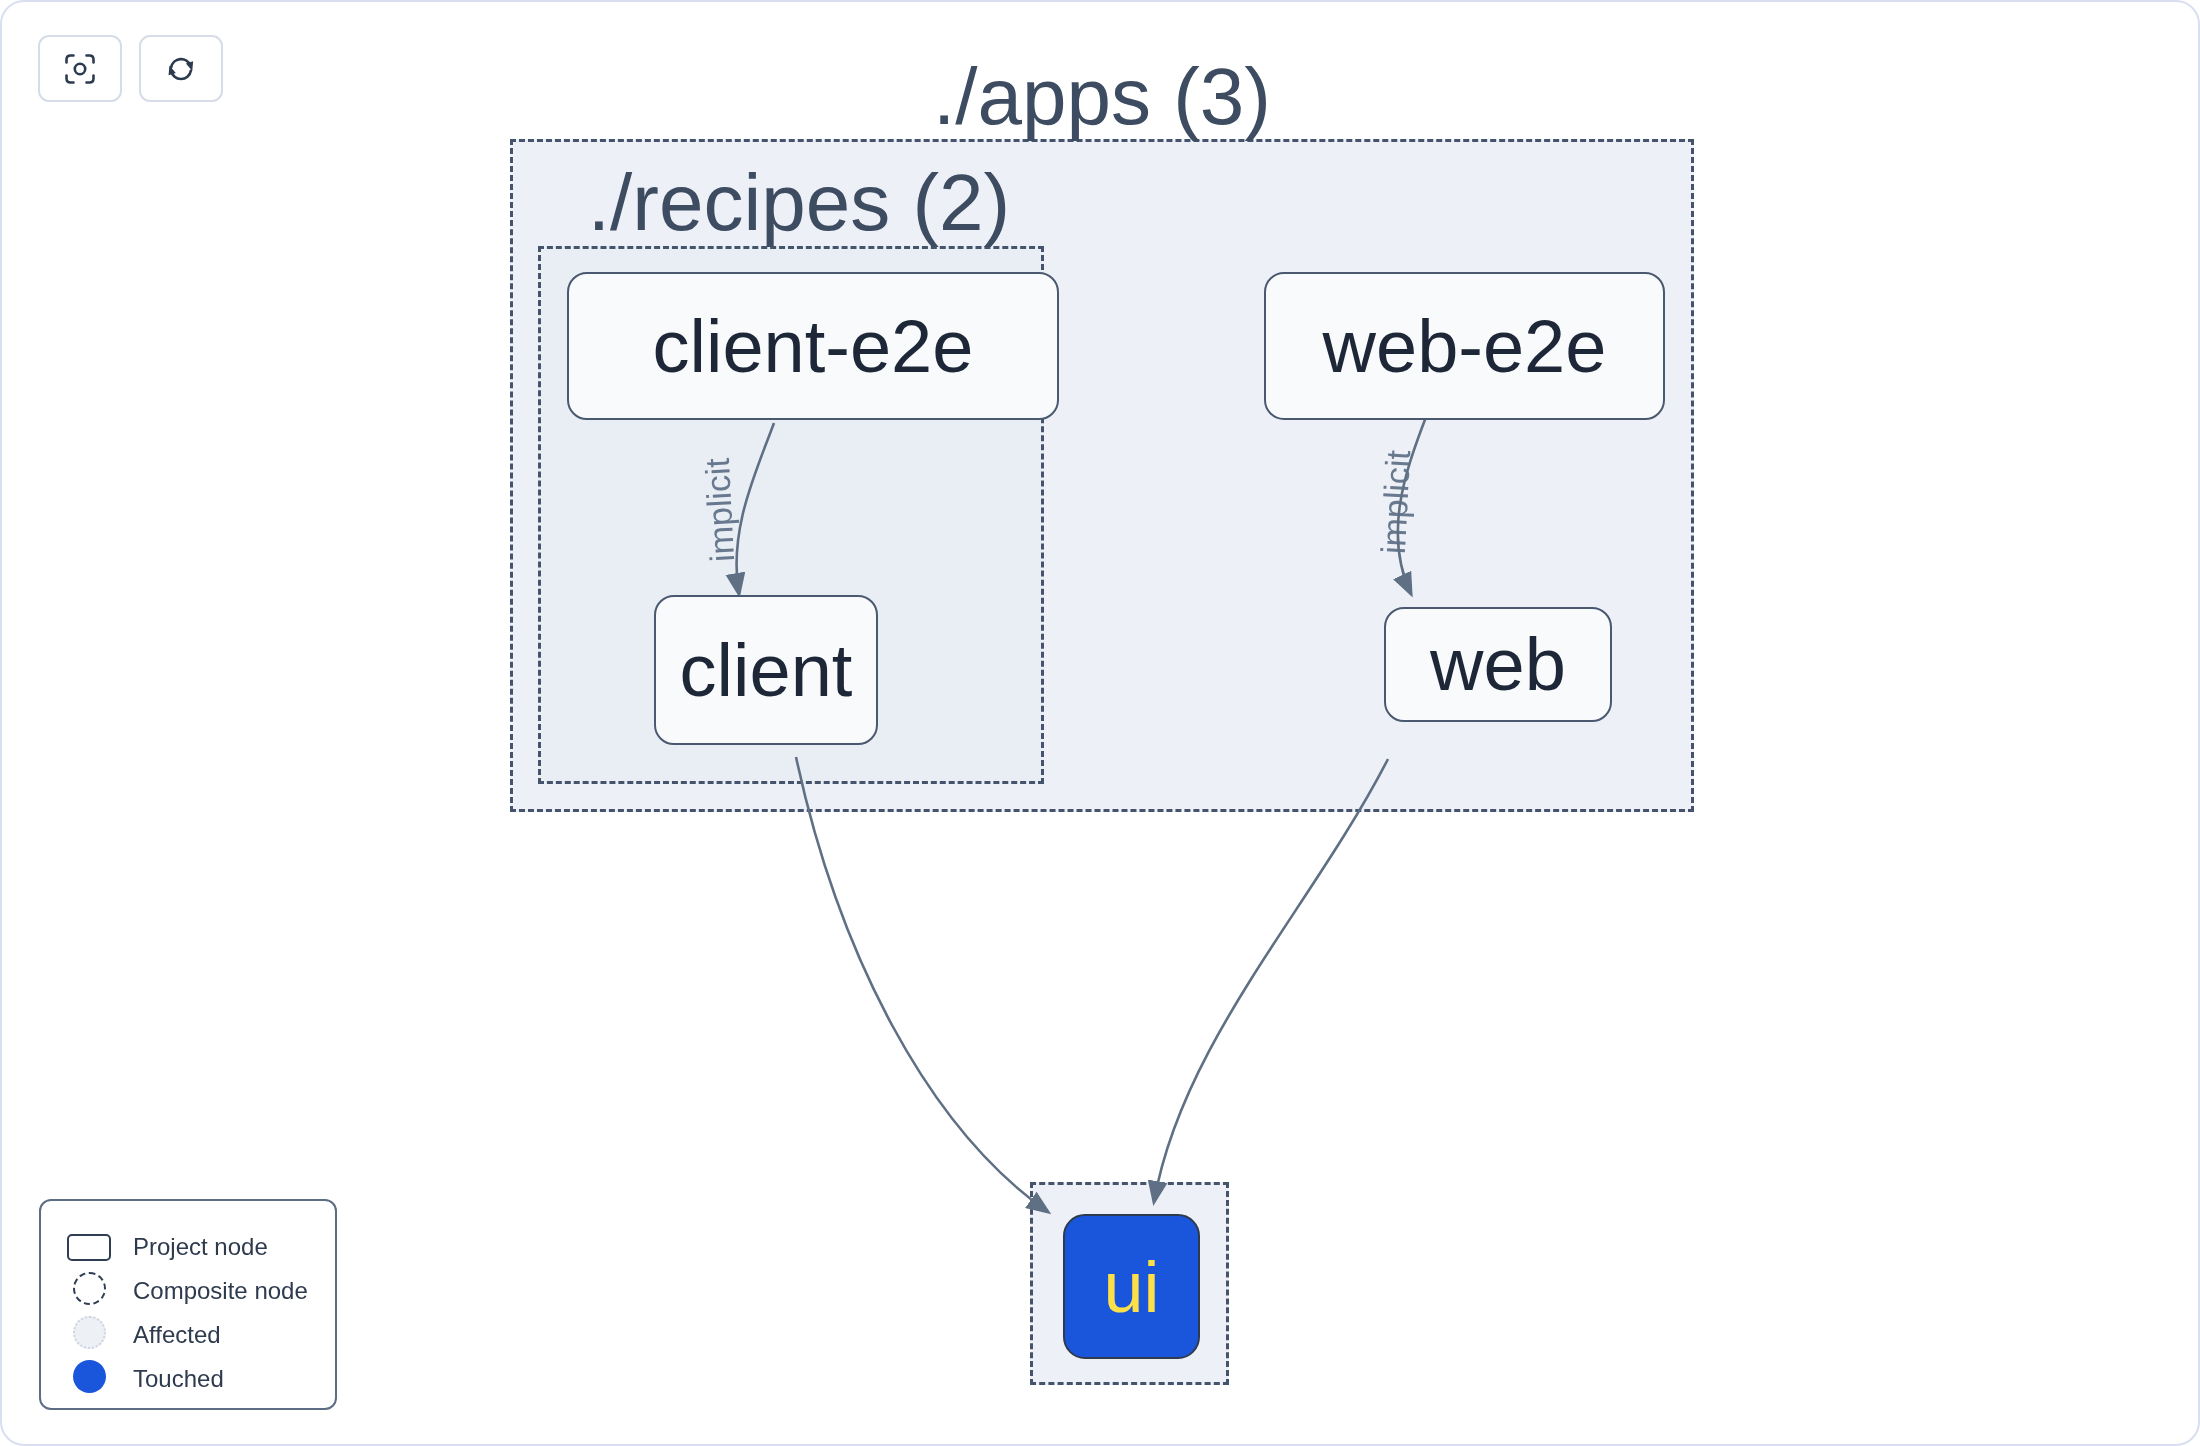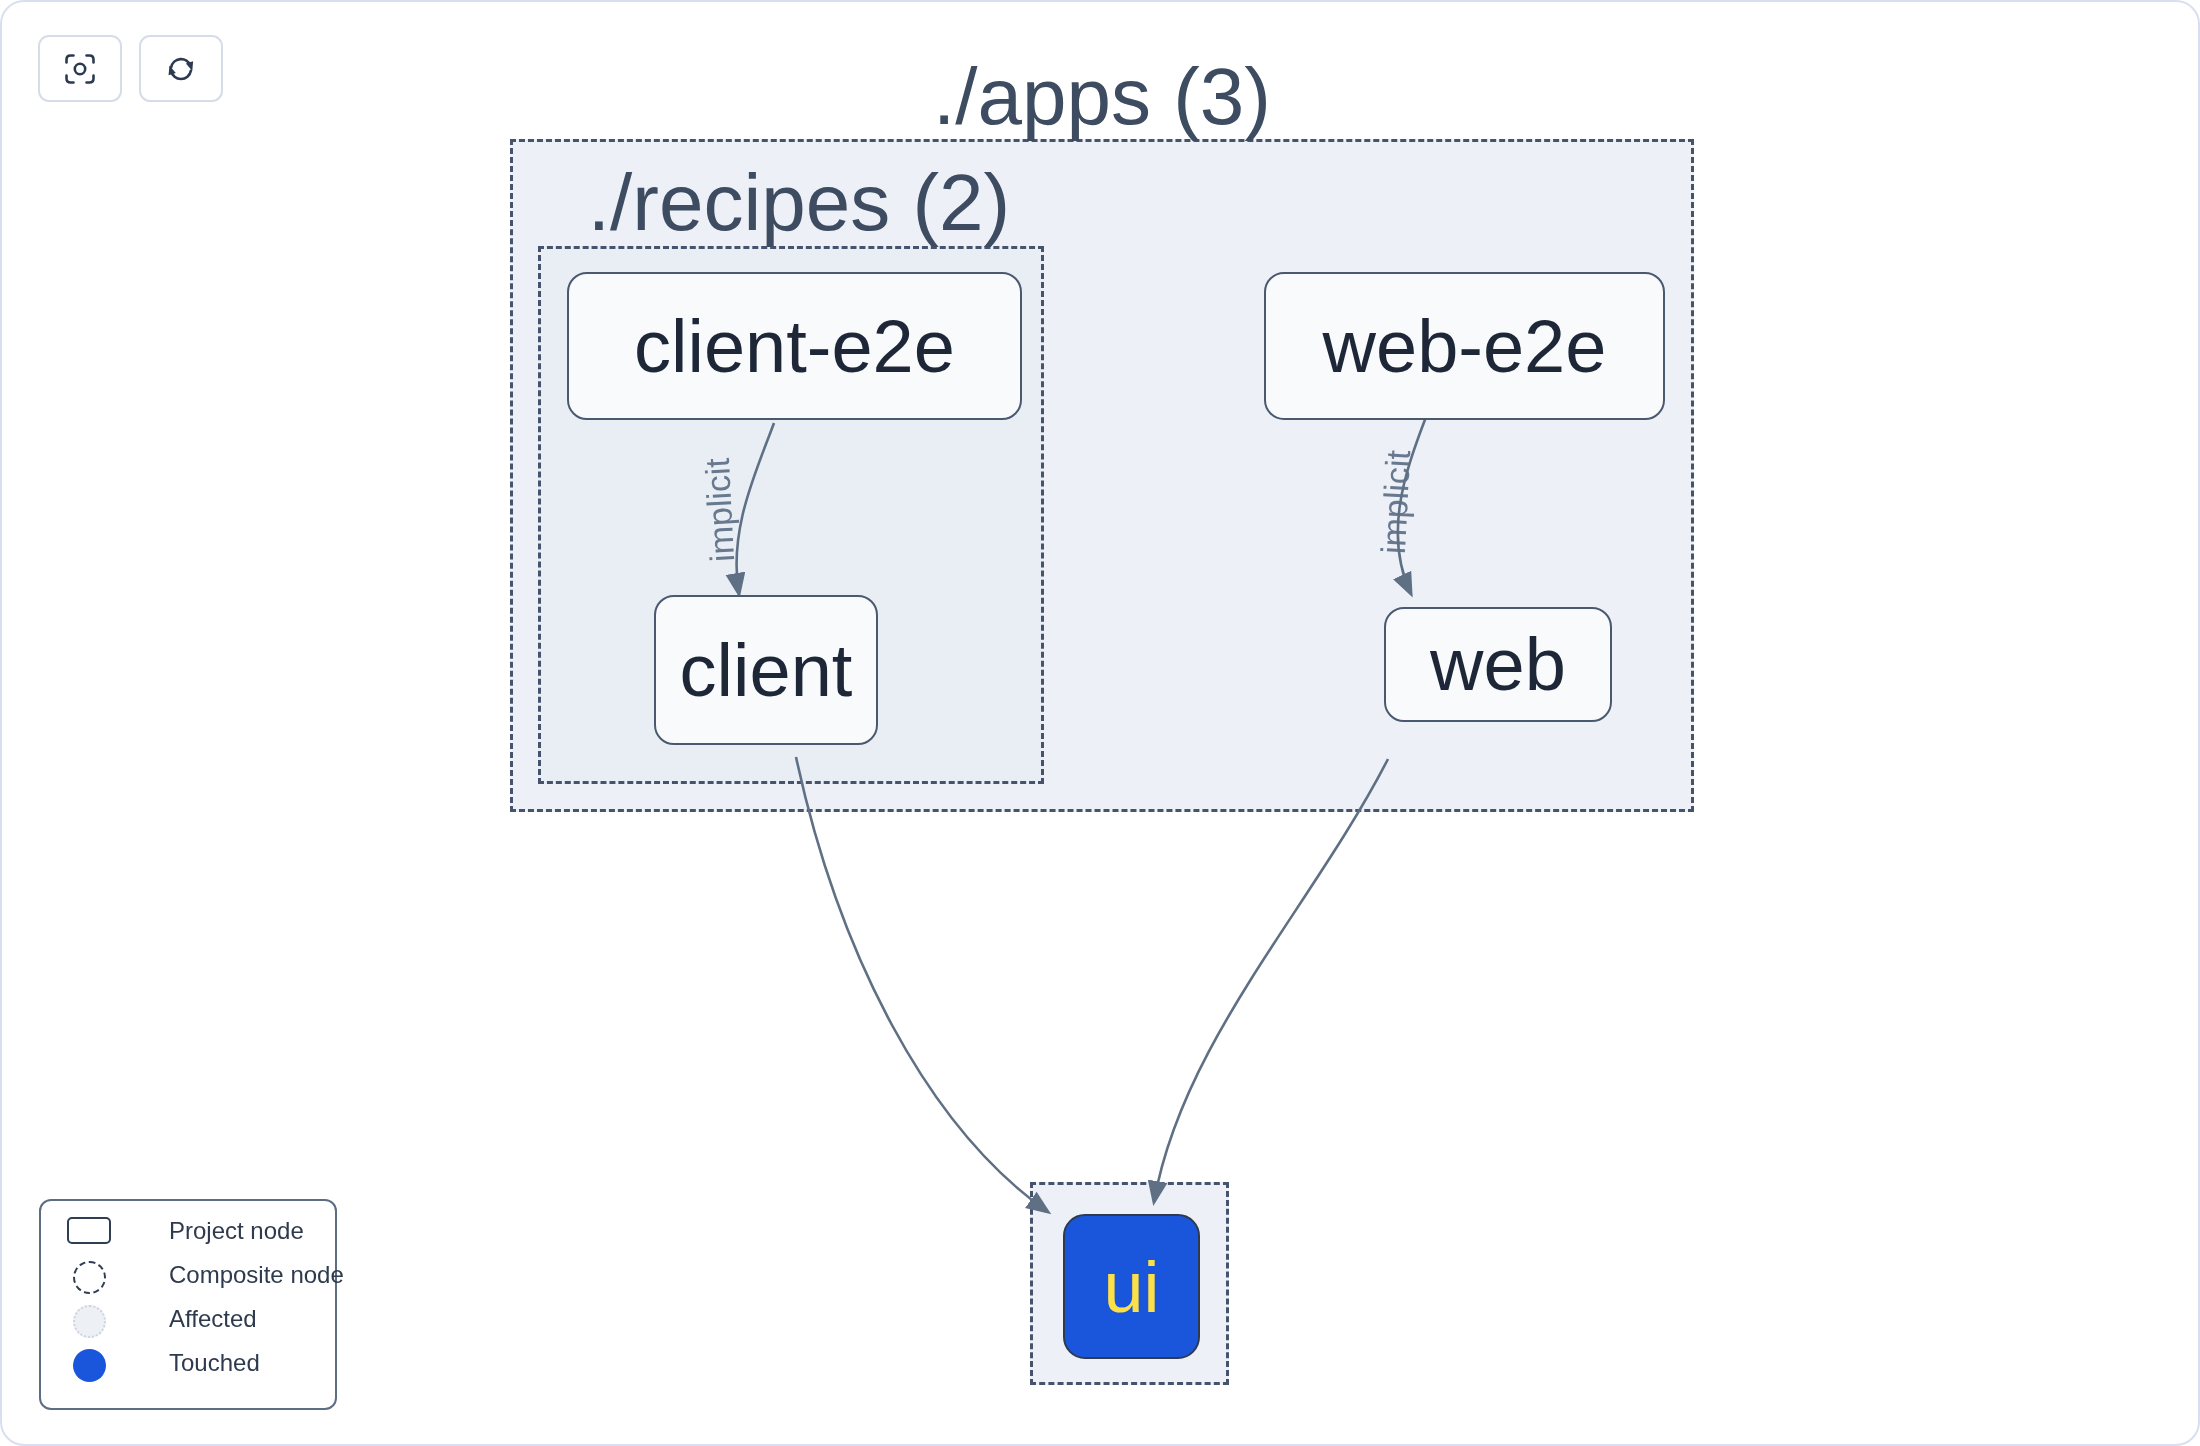--- a/index.html
+++ b/index.html
@@ -27,32 +27,32 @@
   .edges{position:absolute;left:0;top:0;z-index:5;pointer-events:none;}
   .edge{fill:none;stroke:#5f7084;stroke-width:2.6px;}
   .edge-label{position:absolute;z-index:4;font-size:34px;color:#68798f;white-space:nowrap;}
   .edge-label-1{left:718px;top:508px;transform:translate(-50%,-50%) rotate(-93deg);}
   .edge-label-2{left:1394px;top:500px;transform:translate(-50%,-50%) rotate(-87deg);}
 
   
   .node{position:absolute;z-index:6;background:#f9fafc;border:2.5px solid #4a596f;border-radius:20px;
     box-sizing:border-box;display:flex;align-items:center;justify-content:center;
     font-size:74px;color:#1d2737;cursor:pointer;white-space:nowrap;}
-  .node-client-e2e{left:565px;top:270px;width:455px;height:148px;}
+  .node-client-e2e{left:565px;top:270px;width:492px;height:148px;}
   .node-client{left:652px;top:593px;width:224px;height:150px;}
   .node-web-e2e{left:1262px;top:270px;width:401px;height:148px;}
   .node-web{left:1350px;top:605px;width:228px;height:115px;margin-left:32px;}
   .node-ui{left:1061px;top:1212px;width:137px;height:145px;background:#1a56db;color:#fde047;
     border-color:#2e3a4d;border-radius:22px;font-size:72px;}
 
   
   .legend{position:absolute;left:37px;top:1197px;width:298px;height:211px;background:#ffffff;
     border:2px solid #5d6d84;border-radius:12px;box-sizing:border-box;z-index:10;
     display:flex;flex-direction:column;justify-content:center;padding:6px 0 6px 24px;}
-  .legend-row{display:flex;align-items:flex-start;height:44px;gap:36px;}
+  .legend-row{display:flex;align-items:flex-end;height:44px;}
   .swatch-cell{width:48px;display:flex;align-items:center;justify-content:center;flex:none;}
   .legend-text{margin-left:20px;font-size:24px;color:#2e3a4d;white-space:nowrap;}
   .sw-project{width:44px;height:27px;background:#fff;border:2.5px solid #2f3e55;border-radius:5px;box-sizing:border-box;}
   .sw-composite{width:33px;height:33px;background:#fff;border:2.5px dashed #2f3e55;border-radius:50%;box-sizing:border-box;}
   .sw-affected{width:33px;height:33px;background:#edf1f6;border:2.5px dotted #ccd4e0;border-radius:50%;box-sizing:border-box;}
   .sw-touched{width:33px;height:33px;background:#1a56db;border-radius:50%;}
 </style>
 </head>
 <body>
 

